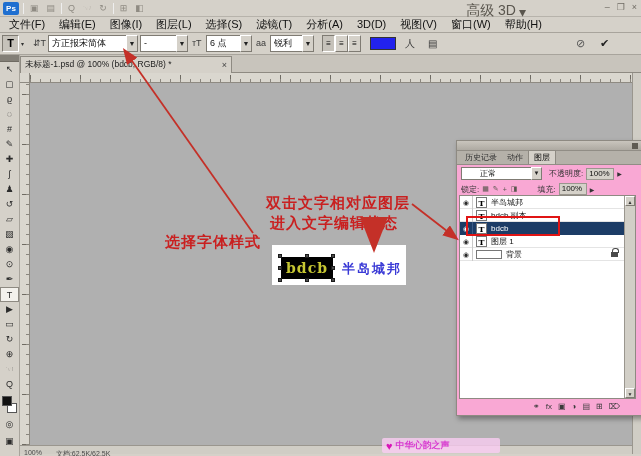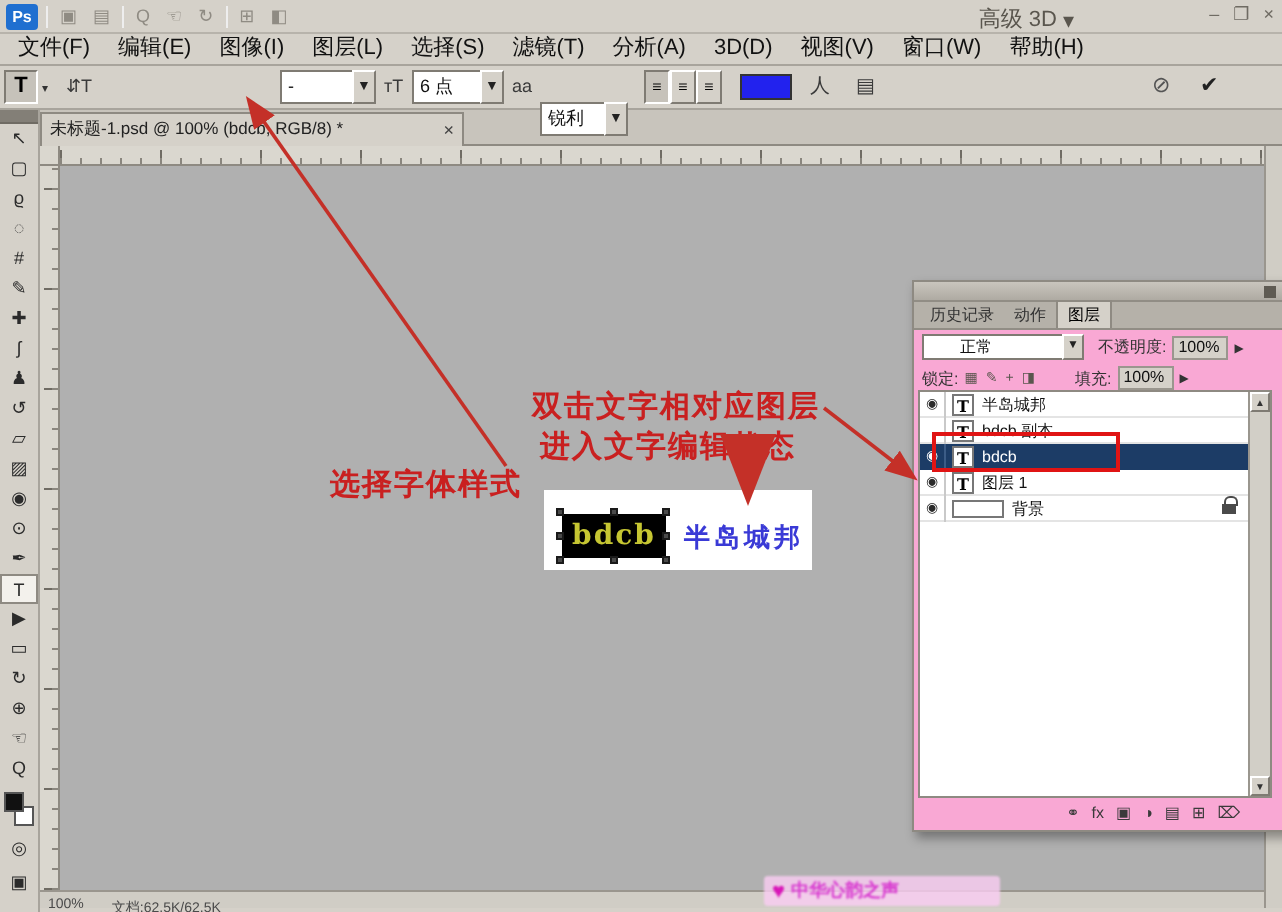--- a/index.html
+++ b/index.html
@@ -5,21 +5,21 @@
   * { margin:0; padding:0; box-sizing:border-box; }
   html,body { width:641px; height:456px; overflow:hidden; }
   body { font-family:"Liberation Sans", sans-serif; background:#d5d1c9; position:relative; }
   .abs { position:absolute; }
 
   
   .appbar { left:0; top:0; width:641px; height:17px; background:#d5d1c9; border-bottom:1px solid #b7b3ab; display:flex; align-items:center; gap:4px; padding:0 3px; z-index:2;}
   .ps-logo { width:16px; height:13px; background:#1f6fd0; color:#fff; font-size:8px; font-weight:bold; text-align:center; line-height:13px; border-radius:2px; }
   .bar-ic { color:#8f8b83; font-size:9px; line-height:15px; padding:0 2px; }
   .bar-sep { width:1px; height:11px; background:#b5b1a9; border-right:1px solid #eee; }
-  .workspace { position:absolute; right:104px; top:2px; color:#5a564e; font-size:11px; display:flex; gap:3px; align-items:flex-end;}
+  .workspace { position:absolute; right:115px; top:2px; color:#5a564e; font-size:14px; display:flex; gap:3px; align-items:flex-end;}
   .winbtns { position:absolute; right:4px; top:2px; display:flex; gap:7px; color:#6f6b63; font-size:9px; }
 
   
   .menubar { left:0; top:17px; width:641px; height:16px; background:#d5d1c9; border-bottom:1px solid #a8a49c; display:flex; align-items:center; padding-left:2px; z-index:2;}
   .menu-item { font-size:11px; color:#111; padding:0 7px; line-height:15px; }
 
   
   .optionsbar { left:0; top:33px; width:641px; height:22px; background:#d5d1c9; border-bottom:1px solid #a8a49c; z-index:2;}
   .ob { position:absolute; }
   .btn { background:#d5d1c9; border:1px solid; border-color:#fff #7f7b73 #7f7b73 #fff; text-align:center; }
@@ -142,31 +142,35 @@
   <span class="menu-item">3D(D)</span>
   <span class="menu-item">视图(V)</span>
   <span class="menu-item">窗口(W)</span>
   <span class="menu-item">帮助(H)</span>
 </div>
 
 <div class="abs optionsbar">
   <div class="ob btn pressed" style="left:2px;top:2px;width:17px;height:17px;font-weight:bold;font-size:11px;line-height:15px;">T</div>
   <div class="ob" style="left:21px;top:7px;font-size:6px;color:#333;">▾</div>
   <div class="ob obicon" style="left:33px;top:2px;font-size:9px;">⇵T</div>
+  <div class="ob ddwrap" style="left:48px;top:2px;">
+    <div class="ddfield" style="width:78px;">方正报宋简体</div>
+    <div class="ddbtn">▼</div>
+  </div>
   <div class="ob ddwrap" style="left:140px;top:2px;">
     <div class="ddfield" style="width:36px;">-</div>
     <div class="ddbtn">▼</div>
   </div>
   <div class="ob obicon" style="left:192px;top:2px;font-size:9px;">тT</div>
   <div class="ob ddwrap" style="left:206px;top:2px;">
     <div class="ddfield" style="width:34px;">6 点</div>
     <div class="ddbtn">▼</div>
   </div>
   <div class="ob obicon" style="left:256px;top:2px;font-size:9px;">aa</div>
-  <div class="ob ddwrap" style="left:270px;top:18px;">
+  <div class="ob ddwrap" style="left:270px;top:2px;">
     <div class="ddfield" style="width:32px;">锐利</div>
     <div class="ddbtn">▼</div>
   </div>
   <div class="ob btn pressed" style="left:322px;top:2px;width:13px;height:17px;font-size:8px;line-height:15px;">≡</div>
   <div class="ob btn" style="left:335px;top:2px;width:13px;height:17px;font-size:8px;line-height:15px;">≡</div>
   <div class="ob btn" style="left:348px;top:2px;width:13px;height:17px;font-size:8px;line-height:15px;">≡</div>
   <div class="ob" style="left:370px;top:4px;width:26px;height:13px;background:#2222ee;border:1px solid #333;"></div>
   <div class="ob obicon" style="left:405px;top:2px;">人</div>
   <div class="ob obicon" style="left:428px;top:2px;">▤</div>
   <div class="ob obicon" style="left:576px;top:2px;font-size:11px;color:#555;">⊘</div>

